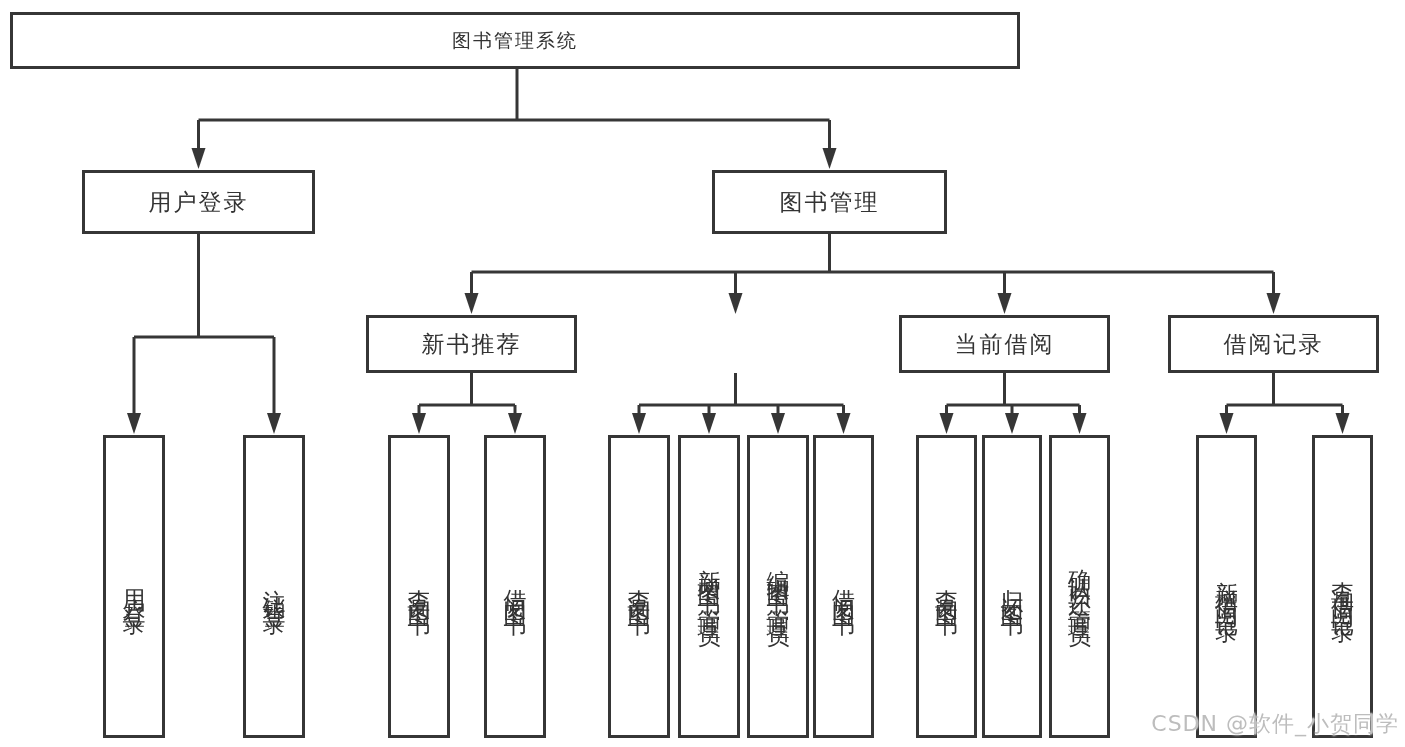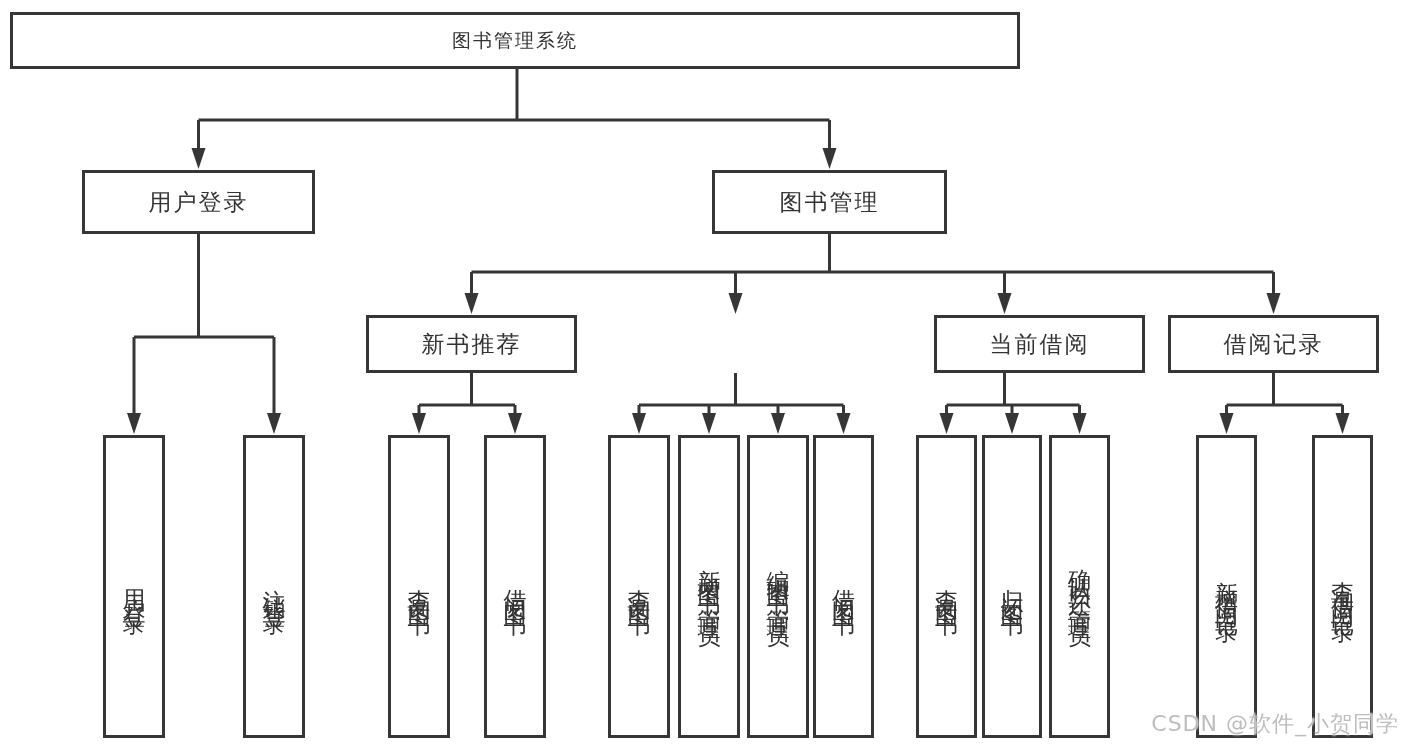--- a/index.html
+++ b/index.html
@@ -126,21 +126,21 @@
       <polygon points="1335.5,413 1349.5,413 1342.5,434" fill="#363636" stroke="none"></polygon>
     </g>
   </svg>
 
   <div class="node h root" style="left:10px;top:12px;width:1010px;height:57px;">图书管理系统</div>
 
   <div class="node h" style="left:82px;top:170px;width:233px;height:64px;">用户登录</div>
   <div class="node h" style="left:712px;top:170px;width:235px;height:64px;">图书管理</div>
 
   <div class="node h" style="left:366px;top:315px;width:211px;height:58px;">新书推荐</div>
-  <div class="node h" style="left:934px;top:315px;width:211px;height:58px;">当前借阅</div>
+  <div class="node h" style="left:899px;top:315px;width:211px;height:58px;">当前借阅</div>
   <div class="node h" style="left:1168px;top:315px;width:211px;height:58px;">借阅记录</div>
 
   <div class="node v" style="left:103px;top:435px;width:62px;height:303px;">用户登录</div>
   <div class="node v" style="left:243px;top:435px;width:62px;height:303px;">注销登录</div>
 
   <div class="node v" style="left:388px;top:435px;width:62px;height:303px;">查询图书</div>
   <div class="node v" style="left:484px;top:435px;width:62px;height:303px;">借阅图书</div>
 
   <div class="node v" style="left:608px;top:435px;width:62px;height:303px;">查询图书</div>
   <div class="node v" style="left:678px;top:435px;width:62px;height:303px;">新增图书（管理员）</div>

